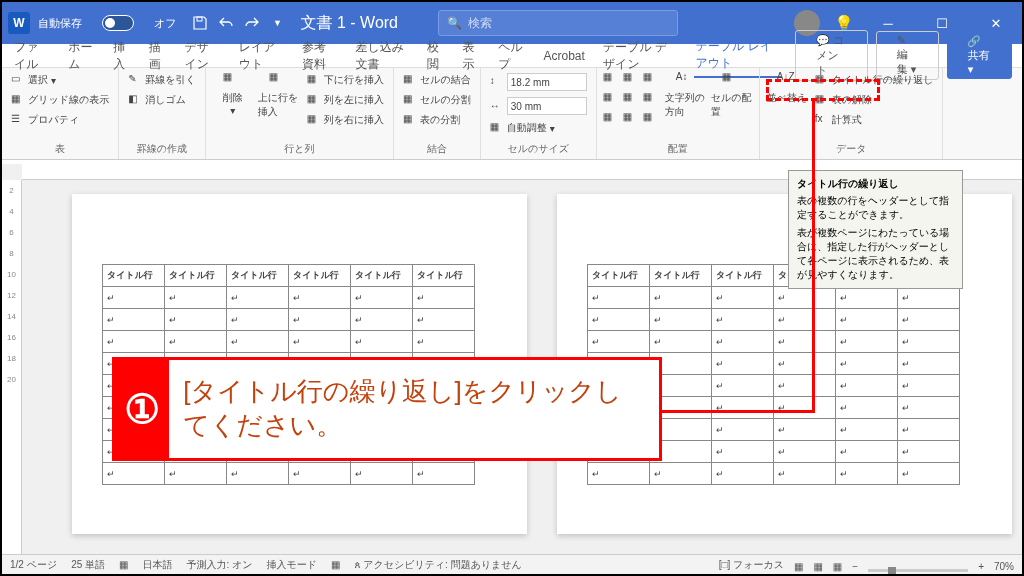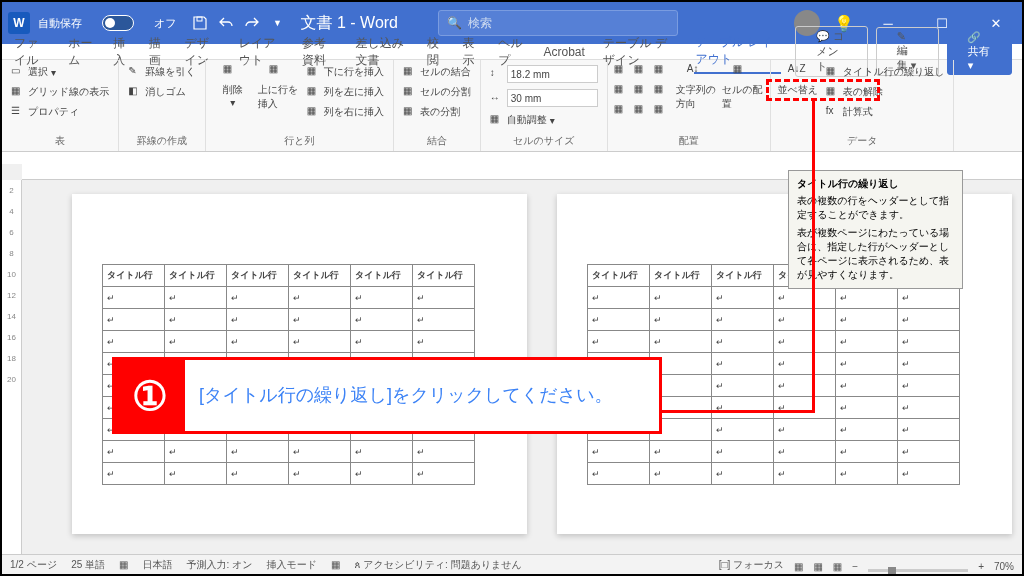--- a/index.html
+++ b/index.html
@@ -10,38 +10,38 @@
     .autosave { display: flex; align-items: center; font-size: 11px; margin-right: 10px; gap: 16px; }
     .toggle { width: 32px; height: 16px; background: #2b579a; border: 1px solid #fff; border-radius: 8px; margin: 0 4px; position: relative; }
     .toggle::after { content: ''; position: absolute; width: 10px; height: 10px; background: #fff; border-radius: 50%; top: 2px; left: 2px; }
     .qat-icon { width: 16px; height: 16px; margin: 0 5px; display: flex; align-items: center; justify-content: center; }
     .doc-title { font-size: 16px; margin-left: 10px; }
     .searchbox { flex: 0 0 240px; height: 26px; background: #5680d6; border: 1px solid #7a9ce0; border-radius: 3px; margin-left: 40px; display: flex; align-items: center; padding: 0 8px; font-size: 12px; color: #d0dcf0; }
     .titlebar-right { margin-left: auto; display: flex; align-items: center; gap: 14px; }
     .avatar { width: 26px; height: 26px; background: #888; border-radius: 50%; }
     .win-btn { width: 40px; height: 30px; display: flex; align-items: center; justify-content: center; font-size: 13px; }
     
-    .tabs { height: 16px; display: flex; align-items: center; padding: 0 10px; gap: 14px; font-size: 12px; color: #555; border-bottom: 1px solid #ddd; }
+    .tabs { height: 24px; display: flex; align-items: center; padding: 0 10px; gap: 14px; font-size: 12px; color: #555; border-bottom: 1px solid #ddd; }
     .tab { cursor: pointer; padding: 4px 2px; }
     .tab.active { color: #4170cf; border-bottom: 2px solid #4170cf; }
     .tabs-right { margin-left: auto; display: flex; gap: 8px; align-items: center; }
     .comment-btn, .edit-btn, .share-btn { border: 1px solid #ccc; border-radius: 3px; padding: 2px 20px; font-size: 11px; }
     .share-btn { background: #4170cf; color: #fff; border-color: #4170cf; }
     
     .ribbon { height: 92px; display: flex; border-bottom: 1px solid #ccc; background: #f8f8f8; font-size: 10px; color: #444; }
     .rgroup { border-right: 1px solid #e0e0e0; padding: 3px 6px; display: flex; flex-direction: column; }
     .rgroup-body { flex: 1; display: flex; gap: 4px; }
     .rgroup-label { text-align: center; font-size: 10px; color: #666; padding-top: 2px; }
     .rbtn { display: flex; align-items: center; gap: 3px; padding: 2px 3px; cursor: pointer; }
     .ricon { width: 14px; height: 14px; display: inline-block; }
     .rbig { display: flex; flex-direction: column; align-items: center; width: 42px; }
     .rbig .ricon { width: 20px; height: 20px; }
     .rcol { display: flex; flex-direction: column; gap: 2px; }
     
-    .spinner { display: flex; align-items: center; border: 1px solid #ccc; background: #fff; height: 18px; padding: 0 3px; width: 91px; font-size: 10px; }
+    .spinner { display: flex; align-items: center; border: 1px solid #ccc; background: #fff; height: 18px; padding: 0 3px; width: 80px; font-size: 10px; }
     
     .highlight-box { position: absolute; border: 3px dashed #ff0000; z-index: 10; }
     .tooltip-box { position: absolute; background: #f5f5f0; border: 1px solid #999; padding: 6px 8px; font-size: 10px; z-index: 5; width: 175px; line-height: 1.4; }
     .tooltip-title { font-weight: bold; margin-bottom: 3px; }
     .red-line { position: absolute; background: #ff0000; z-index: 8; }
     
     .workspace { position: absolute; top: 162px; left: 0; right: 0; bottom: 20px; background: #f0f0f0; overflow: hidden; }
     .ruler-h { position: absolute; top: 0; left: 20px; right: 0; height: 16px; background: #fff; border-bottom: 1px solid #ccc; }
     .ruler-v { position: absolute; top: 16px; left: 0; width: 20px; bottom: 0; background: #fff; border-right: 1px solid #ccc; }
     .ruler-v .tick { font-size: 8px; color: #888; text-align: center; padding: 6px 0; }
@@ -49,21 +49,21 @@
     .page { position: absolute; top: 30px; background: #fff; box-shadow: 0 2px 6px rgba(0,0,0,0.2); width: 455px; height: 340px; }
     .page1 { left: 70px; }
     .page2 { left: 555px; }
     
     .doc-table { position: absolute; top: 70px; left: 30px; border-collapse: collapse; font-size: 9px; }
     .doc-table td, .doc-table th { border: 1px solid #888; width: 62px; height: 22px; padding: 2px 4px; text-align: left; color: #444; }
     .doc-table th { font-weight: bold; }
     
     .callout { position: absolute; left: 110px; top: 355px; width: 550px; border: 3px solid #ff0000; background: #fff; display: flex; z-index: 20; }
     .callout-num { width: 70px; background: #ff0000; color: #fff; display: flex; align-items: center; justify-content: center; font-size: 40px; font-weight: bold; }
-    .callout-text { padding: 24px 14px; font-size: 18px; color: #3b82f6; line-height: 1.3; }
+    .callout-text { padding: 15px 14px; font-size: 26px; color: #c2410c; line-height: 1.3; }
     
     .statusbar { position: absolute; bottom: 0; left: 0; right: 0; height: 20px; background: #f3f3f3; border-top: 1px solid #ccc; display: flex; align-items: center; padding: 0 8px; font-size: 10px; color: #555; gap: 14px; }
     .statusbar-right { margin-left: auto; display: flex; align-items: flex-end; gap: 10px; }
     .zoom-slider { width: 100px; height: 3px; background: #ccc; position: relative; }
     .zoom-slider::after { content: ''; position: absolute; width: 8px; height: 8px; background: #888; top: -2px; left: 20px; }
     
     svg { width: 100%; height: 100%; }
   </style>
 </head>
 <body>

